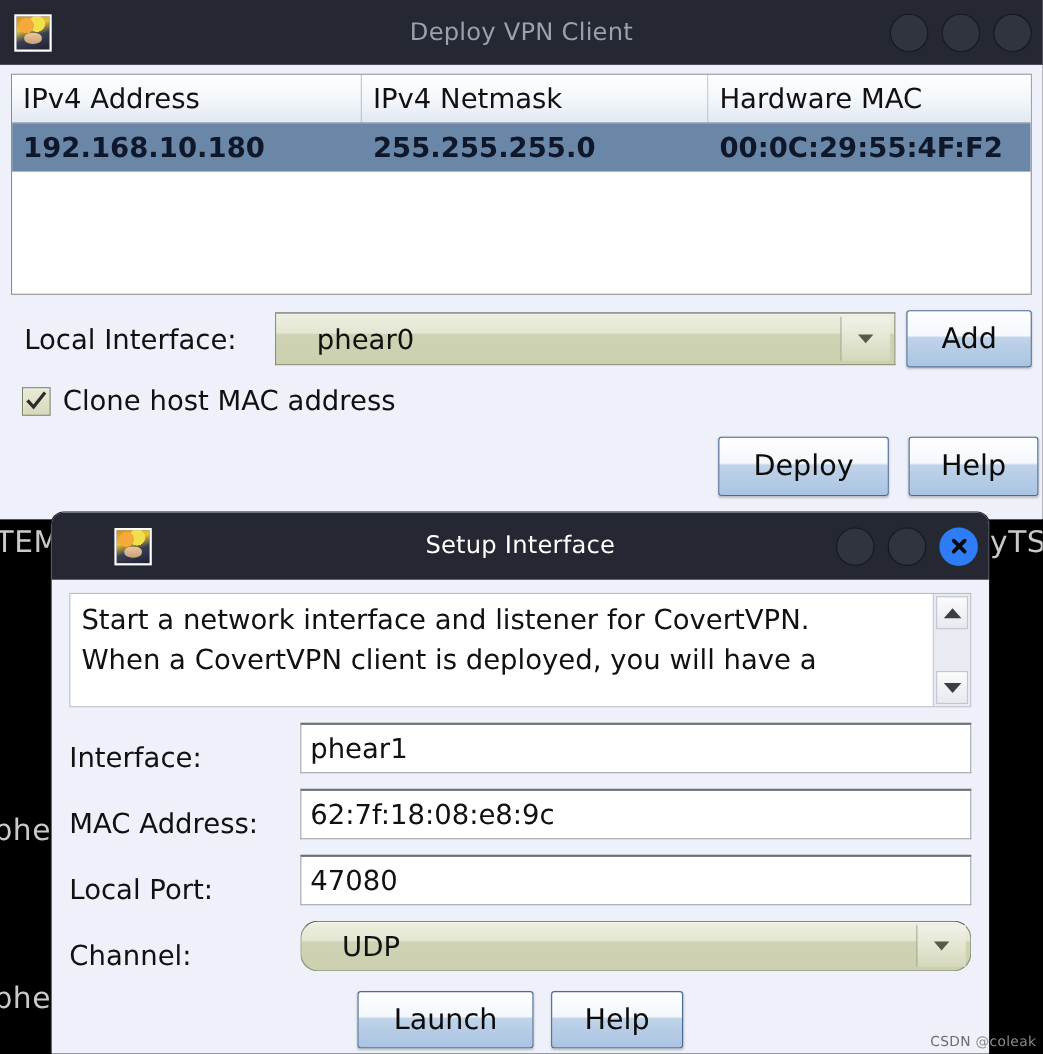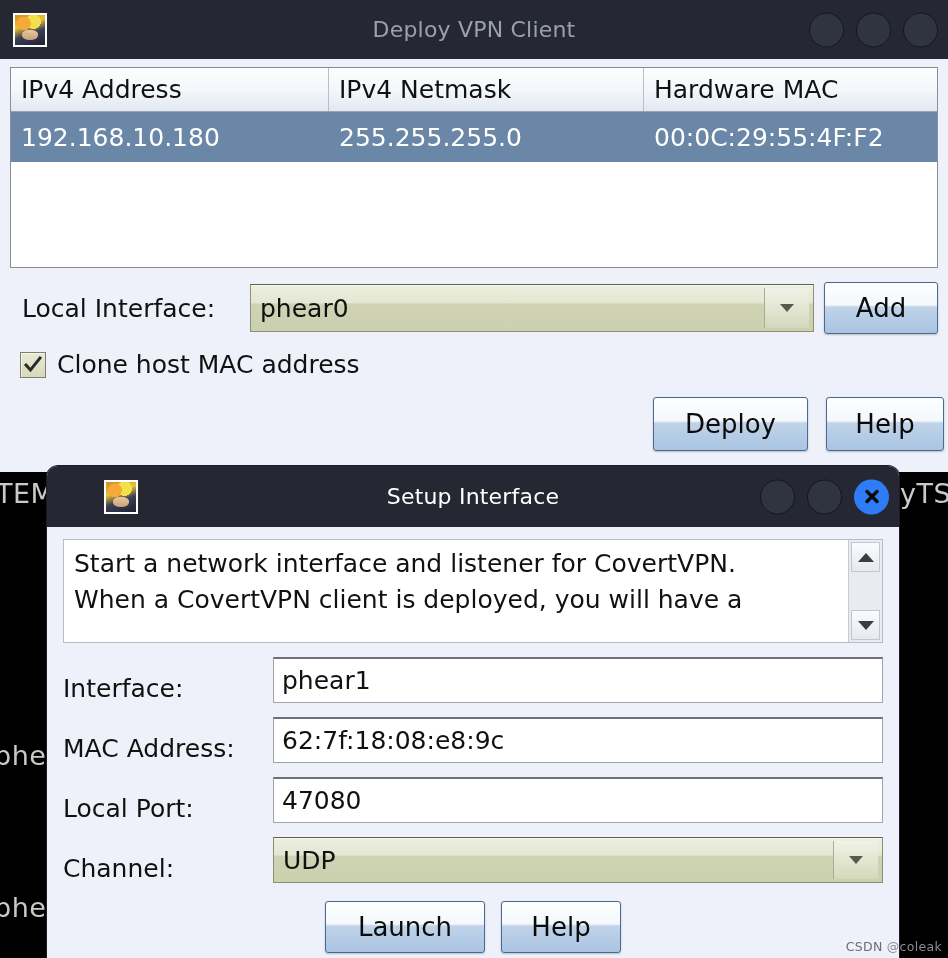--- a/index.html
+++ b/index.html
@@ -160,23 +160,24 @@
     border-right: 1px solid #b6bfcb;
     background: linear-gradient(180deg, #fdfeff 0%, #f4f7fb 50%, #e2e9f2 100%);
   }
   .th:last-child { border-right: none; }
   .th.c1 { width: 318px; }
   .th.c2 { width: 315px; }
   .th.c3 { flex: 1; }
 
   .trow {
     display: flex;
-    height: 50px;
+    height: 44px;
     background: #6a87a8;
-    color: #ffffff;
+    color: #0f172a;
+    font-weight: bold;
   }
   .td {
     font-size: 25px;
     font-family: "DejaVu Sans", sans-serif;
     display: flex;
     align-items: center;
     padding-left: 10px;
     box-sizing: border-box;
   }
   .td.c1 { width: 318px; }
@@ -206,20 +207,21 @@
     border-top-color: #5f6250;
     box-sizing: border-box;
     display: flex;
     align-items: center;
     box-shadow: inset 0 1px 0 rgba(255,255,255,.45);
   }
   .combo .combo-text {
     font-size: 25px;
     color: #111111;
     padding-left: 9px;
+    margin-left: 28px;
   }
   .combo .combo-arrow {
     position: absolute;
     right: 4px; top: 3px; bottom: 3px;
     width: 44px;
     border-left: 1px solid #a9ad94;
     display: flex; align-items: center; justify-content: center;
     background: linear-gradient(180deg, #f1f2e8 0%, #e3e6d2 50%, #d4d8bb 100%);
   }
   .arrow-down {
@@ -365,21 +367,21 @@
     background: #ffffff;
     border: 1px solid #9fa3ab;
     border-top: 2px solid #6c7079;
     box-sizing: border-box;
     display: flex;
     align-items: center;
     font-size: 25px;
     color: #111111;
     padding-left: 8px;
   }
-  #channel-combo { flex: 1 1 auto; height: 46px; }
+  #channel-combo { flex: 1 1 auto; height: 46px; border-radius: 16px; }
 
   .w2-buttons {
     display: flex;
     justify-content: center;
     gap: 16px;
     margin-top: 18px;
   }
   #launch-button { width: 160px; height: 52px; }
   #w2-help-button { width: 120px; height: 52px; }
 </style>

